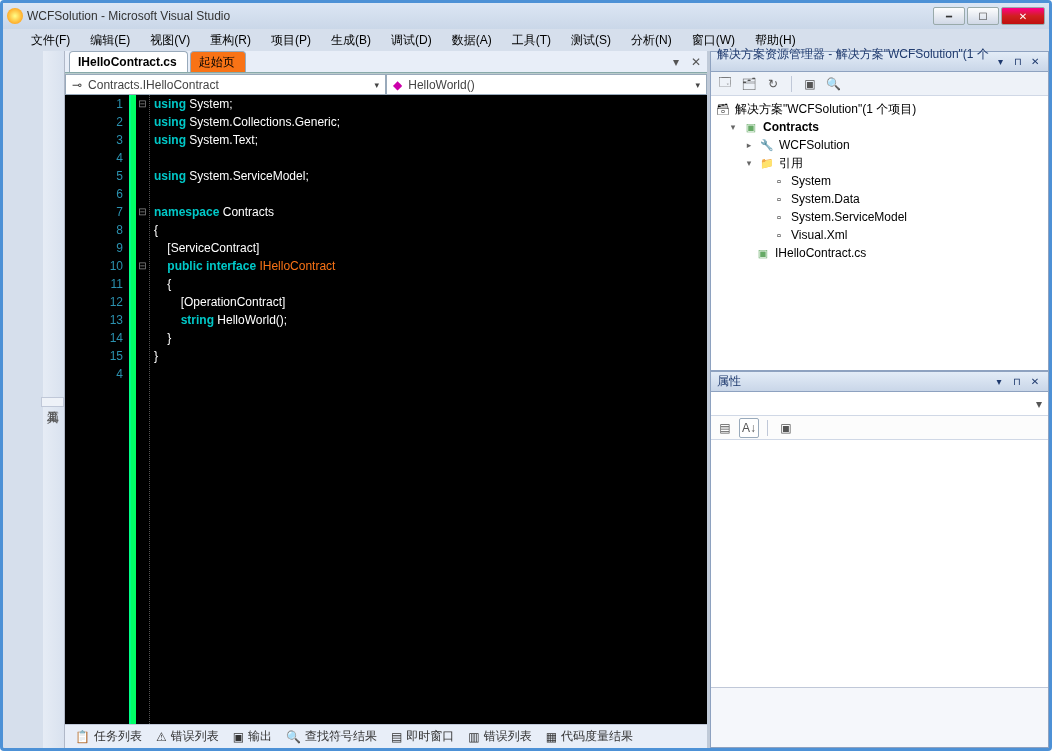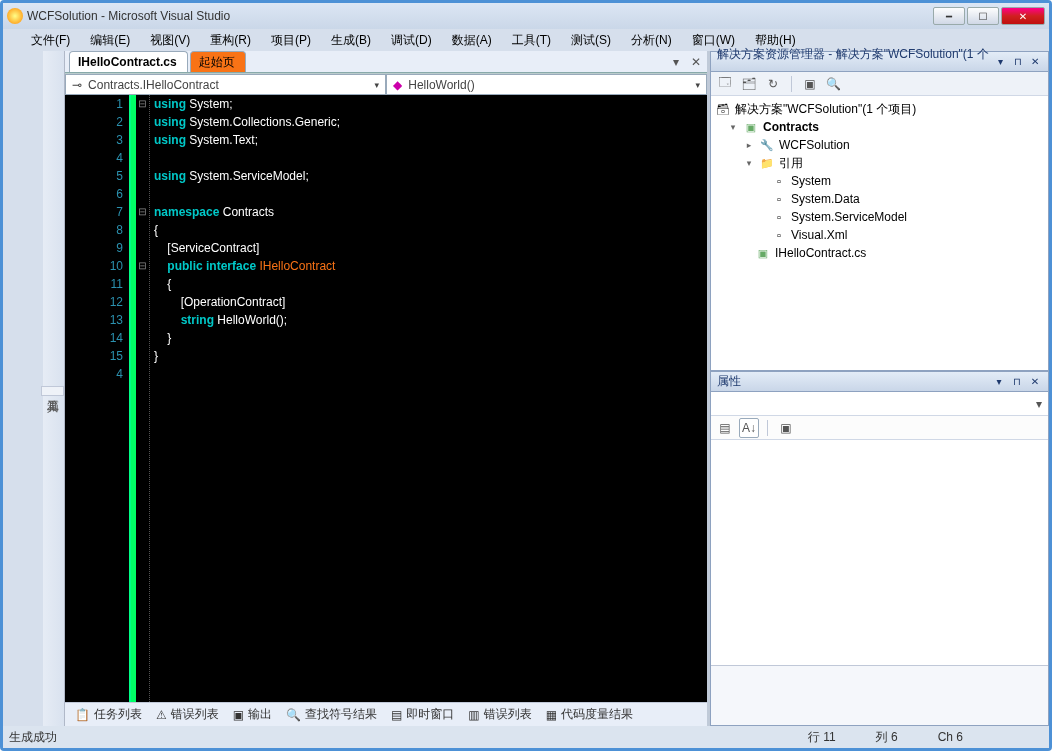--- a/index.html
+++ b/index.html
@@ -271,21 +271,14 @@
           <div class="vline"></div>
           <div class="tbtn">▣</div>
         </div>
         <div class="prop-body"></div>
         <div class="prop-desc"></div>
       </div>
 
     </div>
   </div>
 
-  <div class="statusbar">
-    <span class="status-left">生成成功</span>
-    <span><span>行</span> <span>11</span></span>
-    <span><span>列</span> <span>6</span></span>
-    <span><span>Ch</span> <span>6</span></span>
-    <span style="width:40px"></span>
-  </div>
 
 </div>
 
 </body></html>

